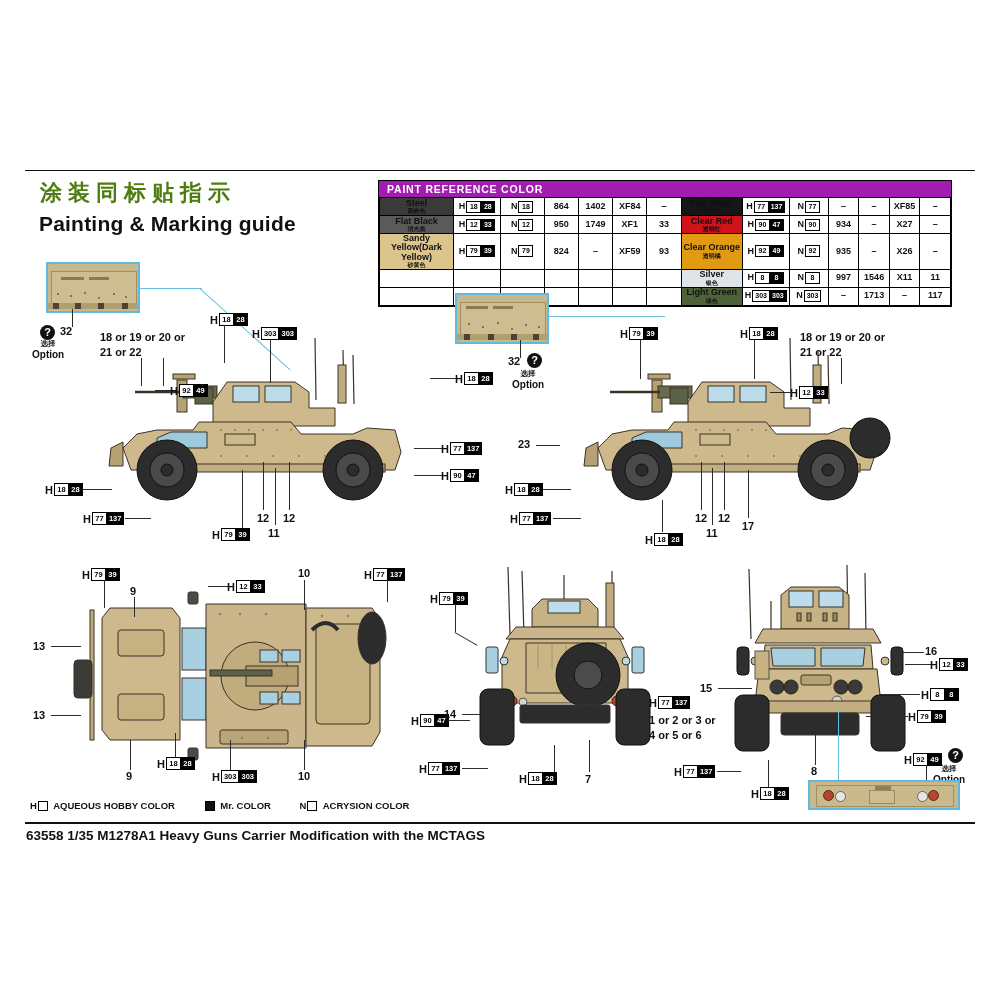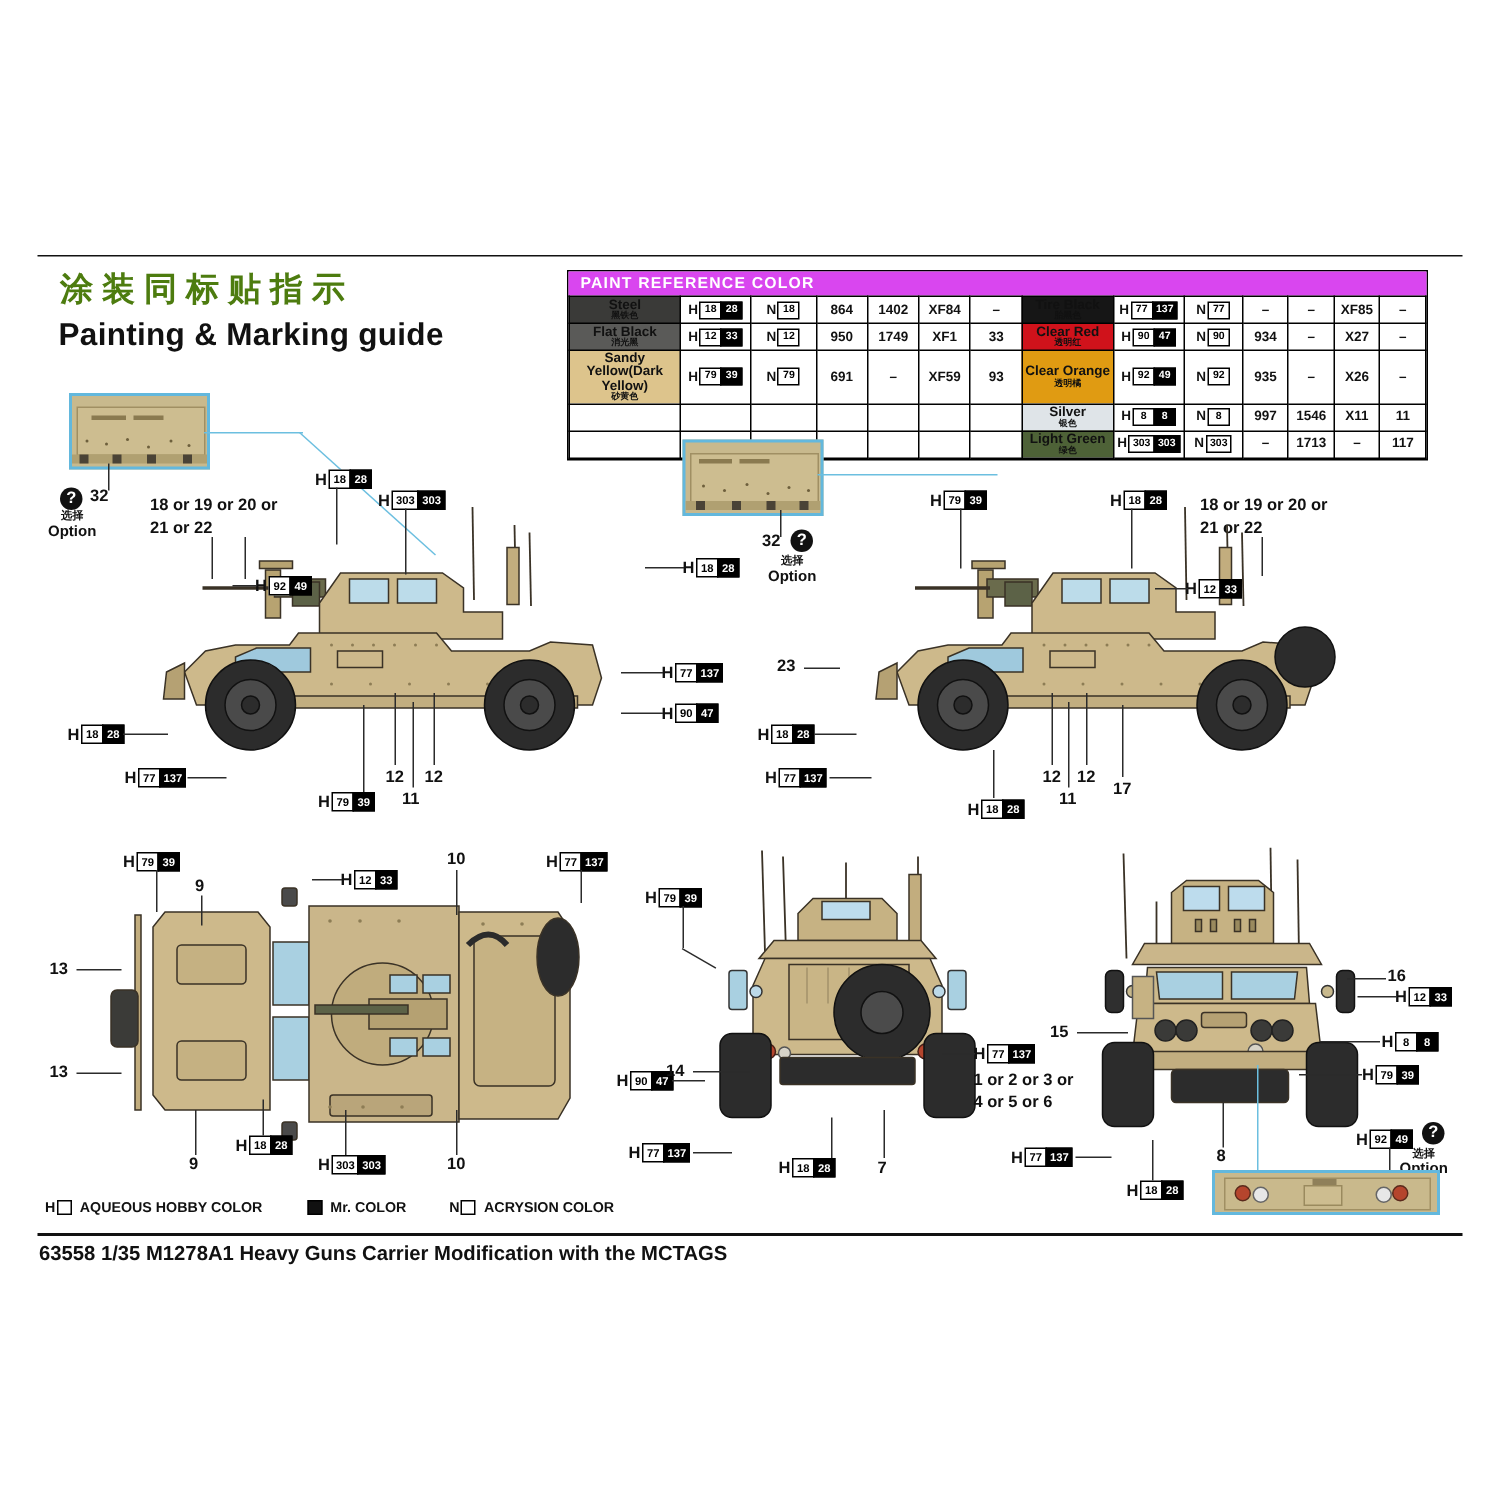--- a/index.html
+++ b/index.html
@@ -4,21 +4,21 @@
 <style>
   html,body{margin:0;padding:0;background:#ffffff;}
   body{width:1000px;height:1000px;font-family:"Liberation Sans",sans-serif;position:relative;overflow:hidden;}
 
   
   .title-cn{position:absolute;left:40px;top:178px;font-size:22px;font-weight:bold;letter-spacing:6px;color:#4d7c0f;}
   .title-en{position:absolute;left:39px;top:212px;font-size:21px;font-weight:bold;color:#111;letter-spacing:.2px;}
 
   
   #paint-table{position:absolute;left:378px;top:180px;width:572px;border:1.4px solid #000;background:#fff;}
-  .prc-head{background:#d946ef;color:#fff;font-size:10.5px;font-weight:bold;letter-spacing:.8px;padding:2px 0 2px 8px;}
+  .prc-head{background:#a21caf;color:#fff;font-size:10.5px;font-weight:bold;letter-spacing:.8px;padding:2px 0 2px 8px;}
   table.prc{border-collapse:collapse;width:100%;table-layout:fixed;}
   table.prc td,table.prc th{border:1px solid #000;font-size:9px;text-align:center;vertical-align:middle;
       padding:0;height:17px;font-weight:bold;color:#111;line-height:1.05;}
   table.prc th{font-weight:normal;}
   .th-color{font-size:11px;}
   .th-sm{font-size:8px;}
   .th-xs{font-size:7px;line-height:1.0;}
   .swatch{font-size:7.5px;font-weight:bold;line-height:1.05;padding:1px 0;margin-top:24px;}
   .sw-sub{font-size:6px;display:block;font-weight:bold;}
   .sw-steel{background:#3a3a38;color:#fff;}
@@ -158,21 +158,21 @@
       <td>–</td>
     </tr>
 
     <tr>
       <td class="swatch sw-sandy">
         <span>Sandy Yellow(Dark Yellow)</span>
         <span class="sw-sub">砂黄色</span>
       </td>
       <td><span class="code"><span class="ltr">H</span><span class="box-w">79</span><span class="box-b">39</span></span></td>
       <td><span class="code"><span class="ltr">N</span><span class="box-w">79</span></span></td>
-      <td>691</td>
+      <td>824</td>
       <td>–</td>
       <td>XF59</td>
       <td>93</td>
 
       <td class="swatch sw-clearorange">
         <span>Clear Orange</span>
         <span class="sw-sub">透明橘</span>
       </td>
       <td><span class="code"><span class="ltr">H</span><span class="box-w">92</span><span class="box-b">49</span></span></td>
       <td><span class="code"><span class="ltr">N</span><span class="box-w">92</span></span></td>

